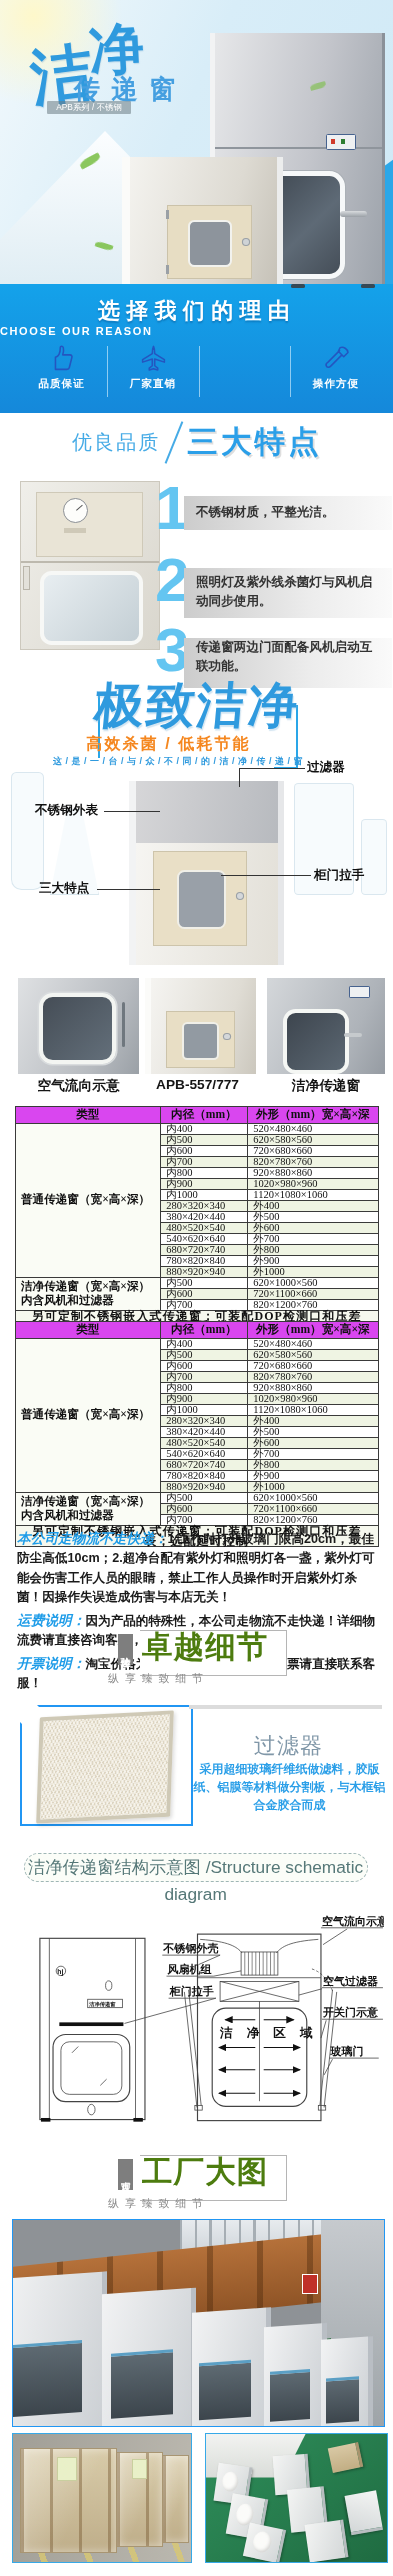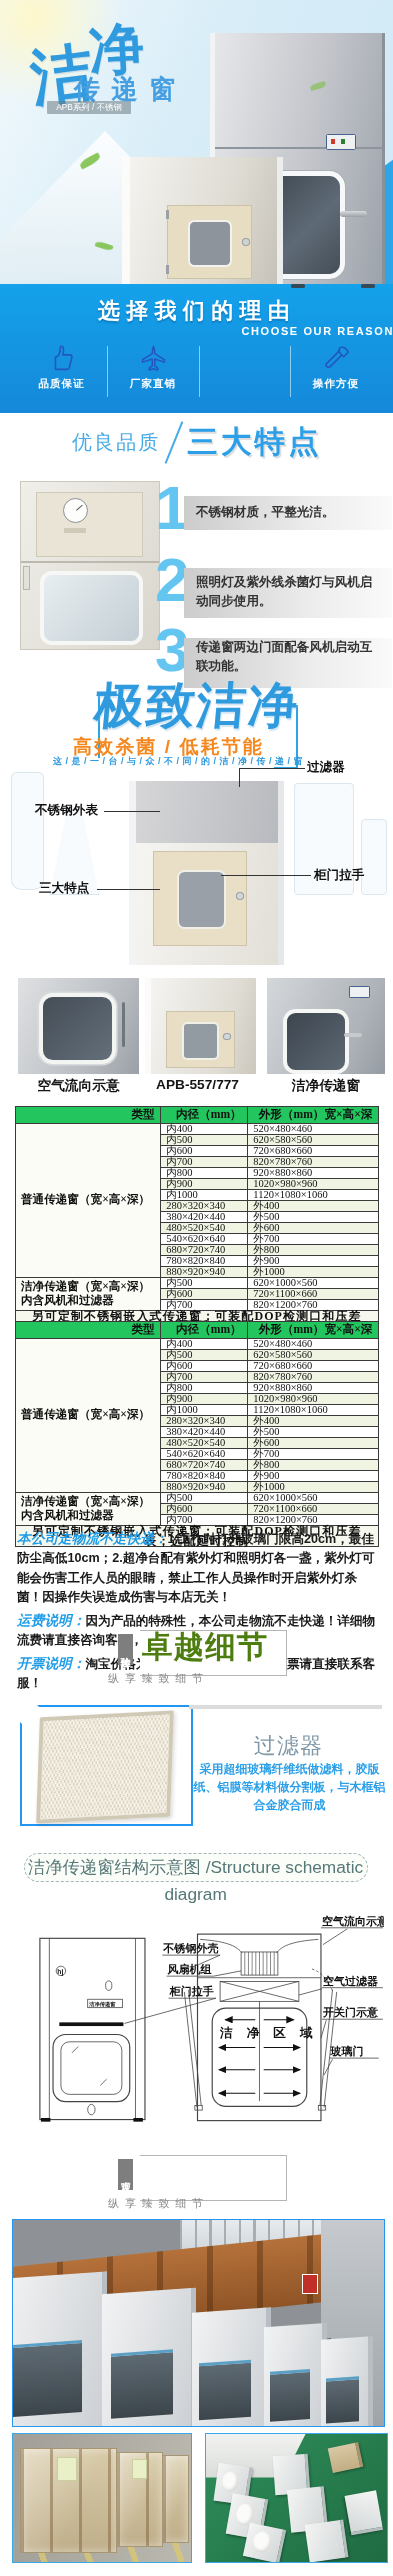--- a/index.html
+++ b/index.html
@@ -26,21 +26,21 @@
   .cabL .dwin{left:20px;top:13.7px;width:40px;height:43px;background:#8d949c;border:2.6px solid #f2f2ee;border-radius:6.3px;}
   .cabL .knob{left:75px;top:33px;width:5.8px;height:5.8px;border-radius:50%;background:#cfd3d6;box-shadow:0 0 0 1.1px #9aa0a6;}
   .cabL .hinge{left:-2.1px;width:2.6px;height:8.4px;background:#9aa0a6;}
   .hero-char{color:#2f9ade;font-weight:700;text-shadow:0.5px 1.1px 1.1px rgba(120,170,205,.35);}
   .hero-sub{color:#459fe0;font-weight:700;font-size:26px;letter-spacing:11.6px;}
   .hero-tag{background:rgba(108,124,131,.55);color:#fff;font-size:8.4px;line-height:12.6px;text-align:center;border-radius:1.1px;}
 
   
   .reasons{left:0;top:284px;width:394px;height:129px;background:linear-gradient(180deg,#14a2ea,#1588da);}
   .reasons .t{width:100%;text-align:center;top:11.6px;color:#fff;font-size:22px;font-weight:700;letter-spacing:6.3px;text-shadow:0 1.6px 1.6px rgba(0,70,130,.35);}
-  .reasons .st{width:100%;text-align:right;top:41px;color:#fff;font-size:11px;font-weight:700;letter-spacing:1.6px;}
+  .reasons .st{width:100%;text-align:left;top:41px;color:#fff;font-size:11px;font-weight:700;letter-spacing:1.6px;}
   .rcell{top:60px;width:98px;text-align:center;}
   .rcell svg{display:block;margin:0 auto;}
   .rcell .lb{margin-top:4.2px;color:#fff;font-size:10.5px;font-weight:700;letter-spacing:1.1px;}
   .rsep{top:62px;width:0.5px;height:51px;background:rgba(225,245,255,.6);}
   .footblob{background:#3a3f46;border-radius:1.6px;opacity:.9;}
 
   
   .qhead{left:0;top:412px;width:394px;height:60px;display:flex;align-items:center;justify-content:center;}
   .qhead .l{color:#46abe6;font-size:20px;letter-spacing:2.1px;}
   .qhead .slash{width:1.6px;height:45px;background:#46abe6;transform:rotate(22deg);margin:0 12.6px;}
@@ -58,39 +58,39 @@
   .feat{left:155px;width:237px;}
   .feat .num{position:absolute;left:0;top:-7.4px;font-size:62px;line-height:1;font-weight:800;color:#64c5f1;}
   .feat .bar{position:absolute;left:29px;top:11.6px;right:0;background:linear-gradient(90deg,#cccccc,#ececec 60%,#fafafa);}
   .feat .tx{position:absolute;left:41px;color:#333;font-size:12.6px;font-weight:700;line-height:19px;}
 
   
   .lab{border:1.1px solid rgba(150,185,205,.3);background:rgba(225,240,248,.25);}
   .brkL{left:98px;top:694px;width:22px;height:62px;border-left:2.6px solid #2aa6e8;border-top:2.6px solid #2aa6e8;}
   .brkR{left:274px;top:705px;width:22px;height:62px;border-right:2.6px solid #2aa6e8;border-bottom:2.6px solid #2aa6e8;}
   .ptitle{left:0;top:673px;width:394px;text-align:center;font-size:49px;font-weight:700;color:#2f9ade;letter-spacing:2.1px;transform:skewX(-5deg);text-shadow:1.1px 1.6px 1.1px rgba(130,180,215,.35);}
-  .psub{left:0;top:734px;width:337px;text-align:center;color:#f5871f;font-size:19px;font-weight:700;letter-spacing:2.1px;}
+  .psub{left:0;top:734px;width:337px;text-align:center;color:#f5871f;font-size:16px;font-weight:700;letter-spacing:2.1px;}
   .pslog{left:0;top:755px;width:356px;text-align:center;color:#2f9ade;font-size:9px;font-weight:700;letter-spacing:0.5px;}
   .pcab{left:129px;top:781px;width:142px;height:184px;background:linear-gradient(100deg,#d6d6d8,#b3b6bb);border-left:7.4px solid #f2f3f4;border-right:6.3px solid #e6e7e9;}
   .pcab .low{left:0;top:62px;width:100%;height:122px;background:linear-gradient(100deg,#f6f5f2,#e2dfd7);}
   .pcab .door{left:17px;top:70px;width:92px;height:93px;background:#e9dfc6;border:1.1px solid #cdc4ab;}
   .pcab .dwin{left:23px;top:18px;width:45px;height:55px;background:#99a0a8;border:2.6px solid #f0efe8;border-radius:7.4px;}
   .pcab .knob{left:83px;top:41px;width:6.3px;height:6.3px;border-radius:50%;background:#d4d7da;box-shadow:0 0 0 1.1px #9aa0a6;}
   .callout{color:#111;font-size:12.6px;font-weight:700;}
   .cline{background:#333;}
 
   
   .pcard{top:978px;height:96px;}
   .pcap{top:1077px;font-size:13.7px;font-weight:700;color:#151515;text-align:center;}
 
   
   .tblwrap{left:14.7px;width:364px;height:202px;}
   table.spec{width:100%;height:100%;border-collapse:collapse;table-layout:fixed;border:1.1px solid #222;font-family:"Liberation Serif","DejaVu Serif",serif;}
   table.spec th,table.spec td{border:0.5px solid #3a3a3a;padding:0 5.3px;color:#111;}
-  table.spec th{background:#22c55e;font-size:11.6px;text-align:right;height:15.8px;font-weight:700;}
+  table.spec th{background:#d946ef;font-size:11.6px;text-align:center;height:15.8px;font-weight:700;}
   table.spec td{font-size:10.5px;line-height:10px;}
   table.spec tr.alt td{background:#eff4e3;}
   table.spec td.gl{background:#fafcf5 !important;font-size:11.6px;font-weight:700;line-height:13.7px;}
   table.spec td.foot{background:#f6f8ee !important;text-align:center;font-size:12px;font-weight:700;letter-spacing:1.1px;height:17px;}
   table.spec col.c0{width:40%;} table.spec col.c1{width:24%;} table.spec col.c2{width:36%;}
 
   
   .notices{left:17px;top:1529px;width:363px;}
   .notices p{margin:0 0 3.2px 0;font-size:12.6px;font-weight:700;color:#1a1a1a;line-height:19.4px;}
   .notices .lead{color:#1e9ce8;font-style:italic;font-size:13.7px;}
@@ -573,20 +573,21 @@
     <line class="thin" x1="592" y1="204" x2="708" y2="204"></line>
     <line class="thin" x1="600" y1="206" x2="590" y2="240"></line>
     <text x="608" y="272" font-size="21">玻璃门</text>
     <line class="thin" x1="606" y1="278" x2="700" y2="278"></line>
     <line class="thin" x1="612" y1="280" x2="596" y2="310"></line>
   </svg>
 
   <div class="abs secban" style="left:107px;top:2149px;">
     <div class="frame"></div>
     <div class="tag">直观</div>
+    <div class="bt">工厂大图</div>
     <div class="bs">纵享臻致细节</div>
   </div>
 
   <div class="abs ph ph1">
     <div class="rail"></div>
     <div class="wood"></div>
     <div class="wall"></div>
     <div class="sign"></div>
     <div class="floor"></div>
     <div class="cab" style="left:-10.5px;width:100px;height:158px;">

